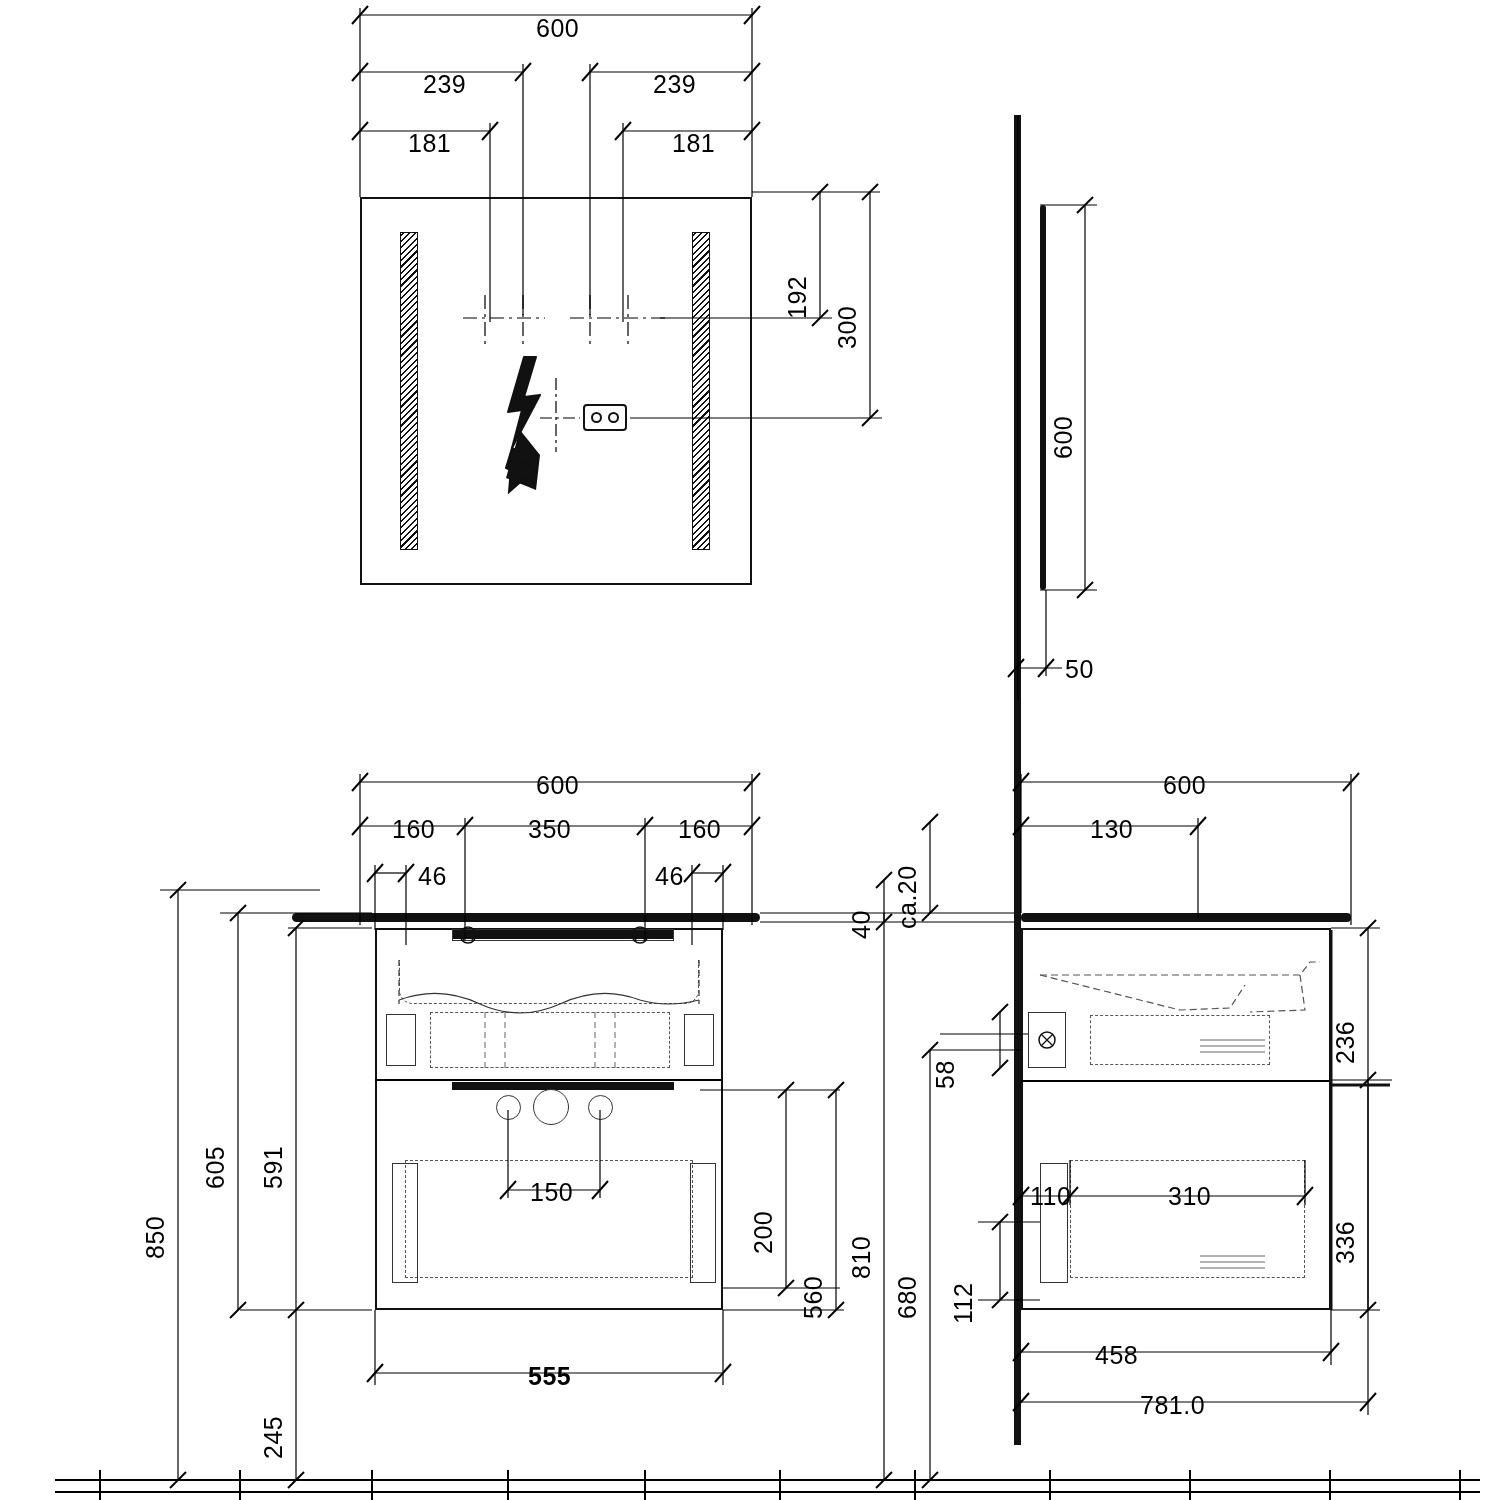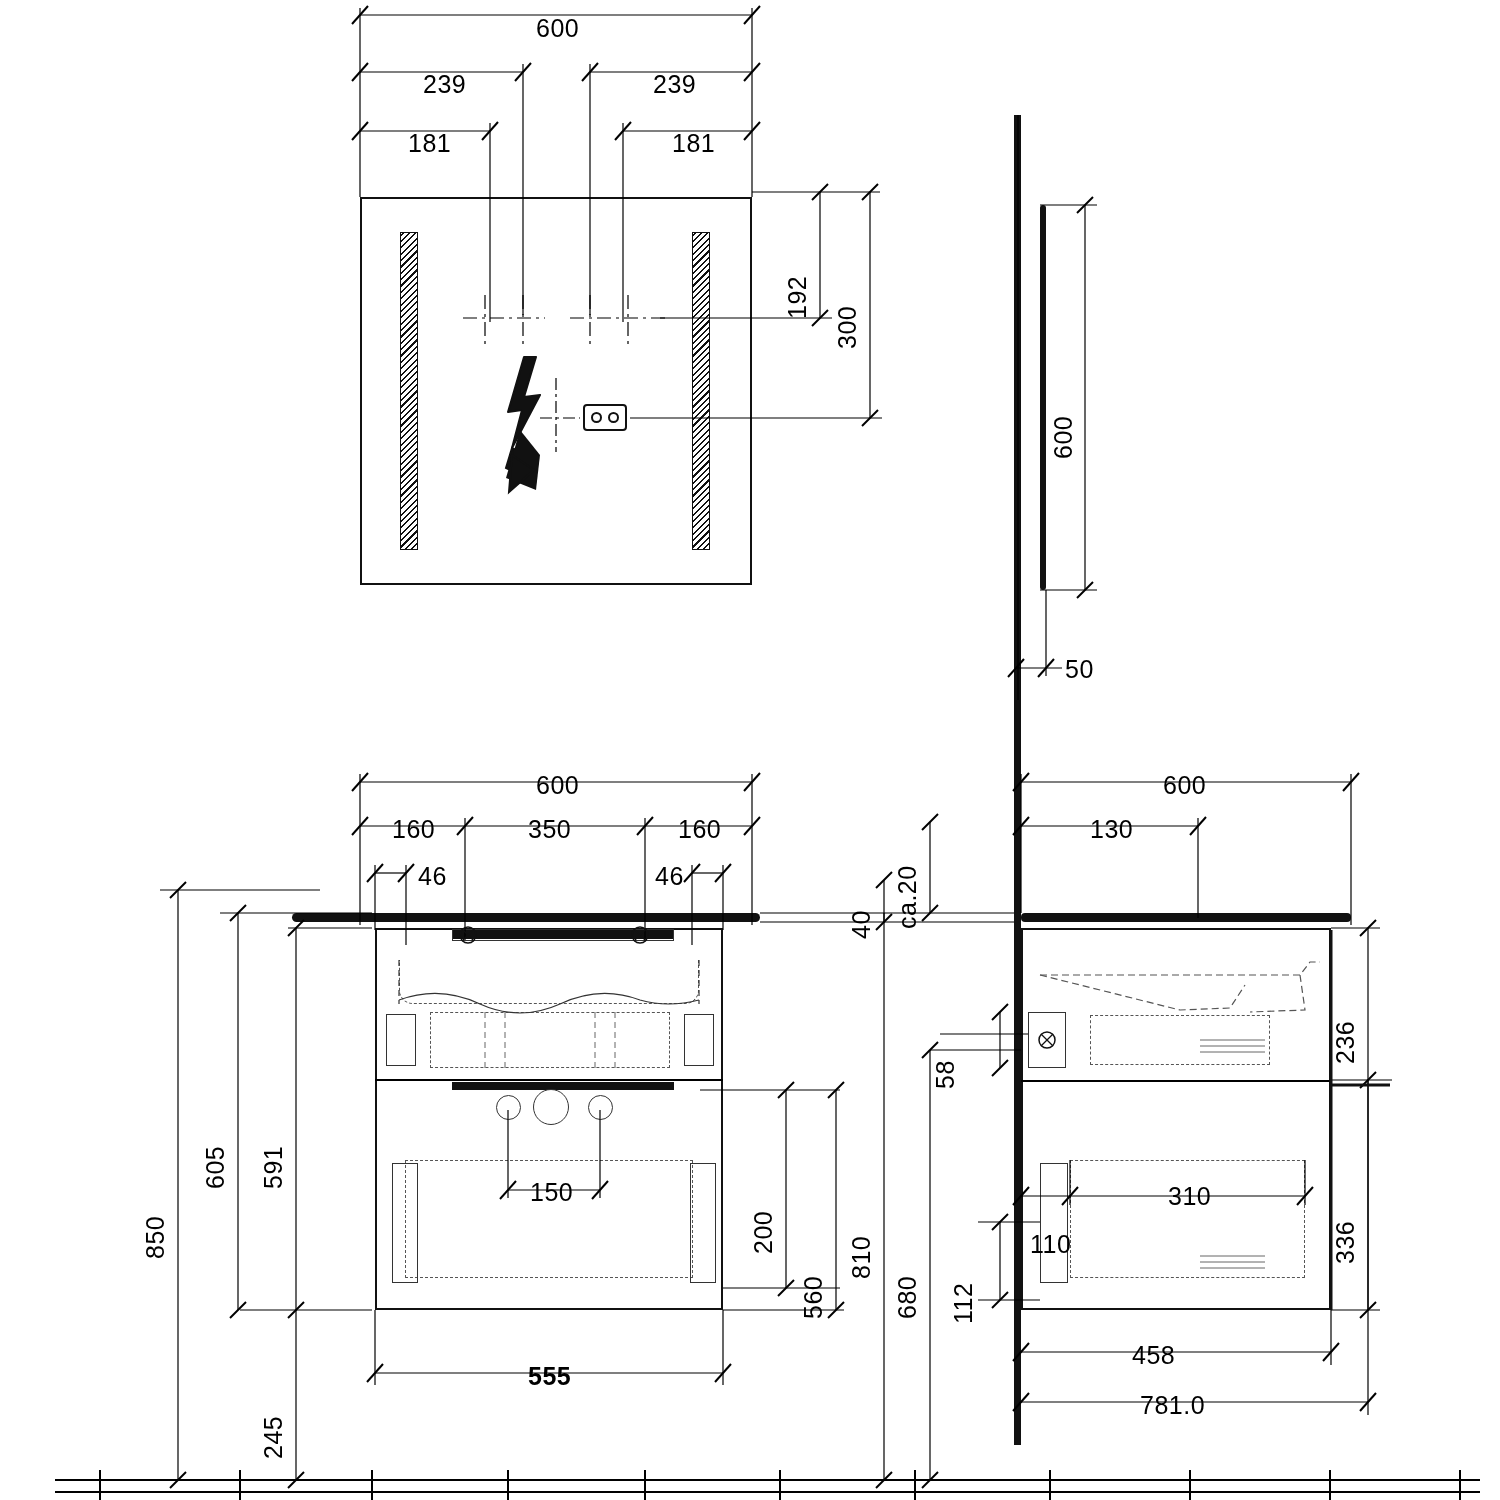--- a/index.html
+++ b/index.html
@@ -409,20 +409,20 @@
 
   <div class="dim-text rot" style="left:876px; top:910px;">40</div>
   <div class="dim-text rot" style="left:922px; top:900px;">ca.20</div>
   <div class="dim-text rot" style="left:876px; top:1250px;">810</div>
   <div class="dim-text rot" style="left:922px; top:1290px;">680</div>
 
   <div class="dim-text" style="left:1163px; top:771px;">600</div>
   <div class="dim-text" style="left:1090px; top:815px;">130</div>
   <div class="dim-text rot" style="left:1360px; top:1035px;">236</div>
   <div class="dim-text rot" style="left:1360px; top:1235px;">336</div>
-  <div class="dim-text" style="left:1132px; top:1341px;">458</div>
+  <div class="dim-text" style="left:1095px; top:1341px;">458</div>
   <div class="dim-text" style="left:1140px; top:1391px;">781.0</div>
   <div class="dim-text rot" style="left:960px; top:1060px;">58</div>
   <div class="dim-text rot" style="left:978px; top:1295px;">112</div>
-  <div class="dim-text" style="left:1030px; top:1182px;margin-top:48px;">110</div>
+  <div class="dim-text" style="left:1030px; top:1182px;">110</div>
   <div class="dim-text" style="left:1168px; top:1182px;">310</div>
 
 </div>
 
 </body></html>

